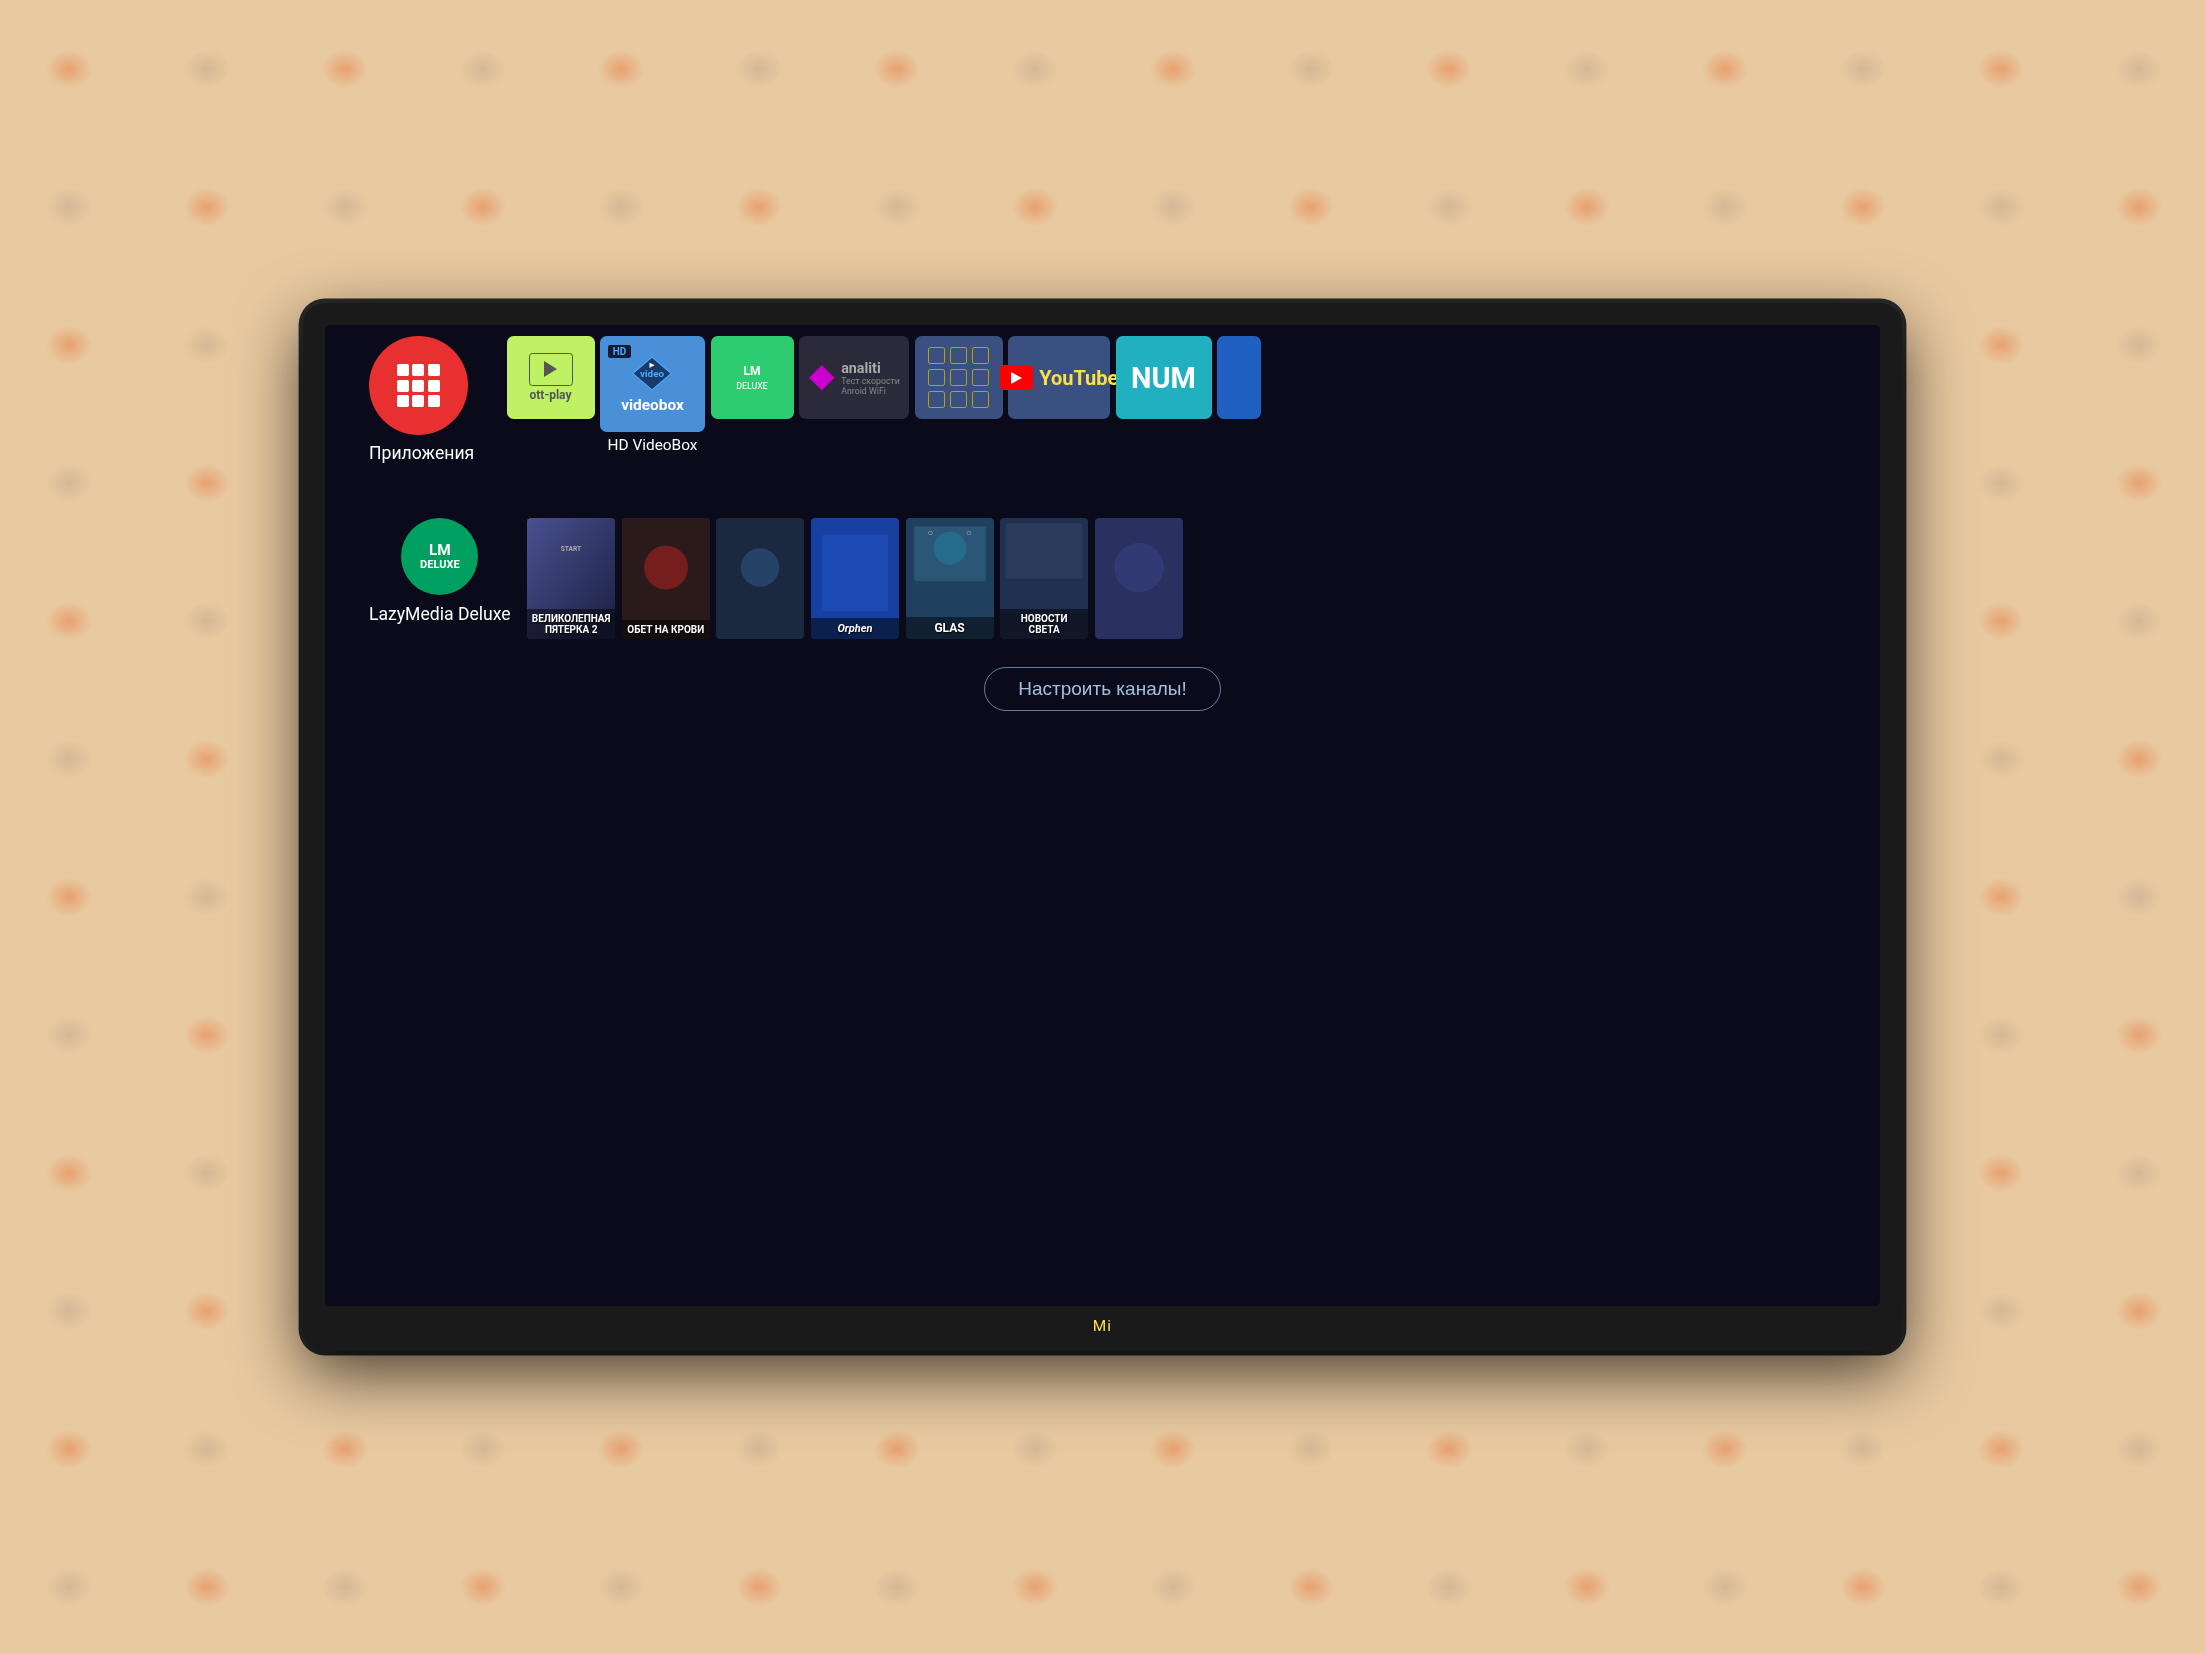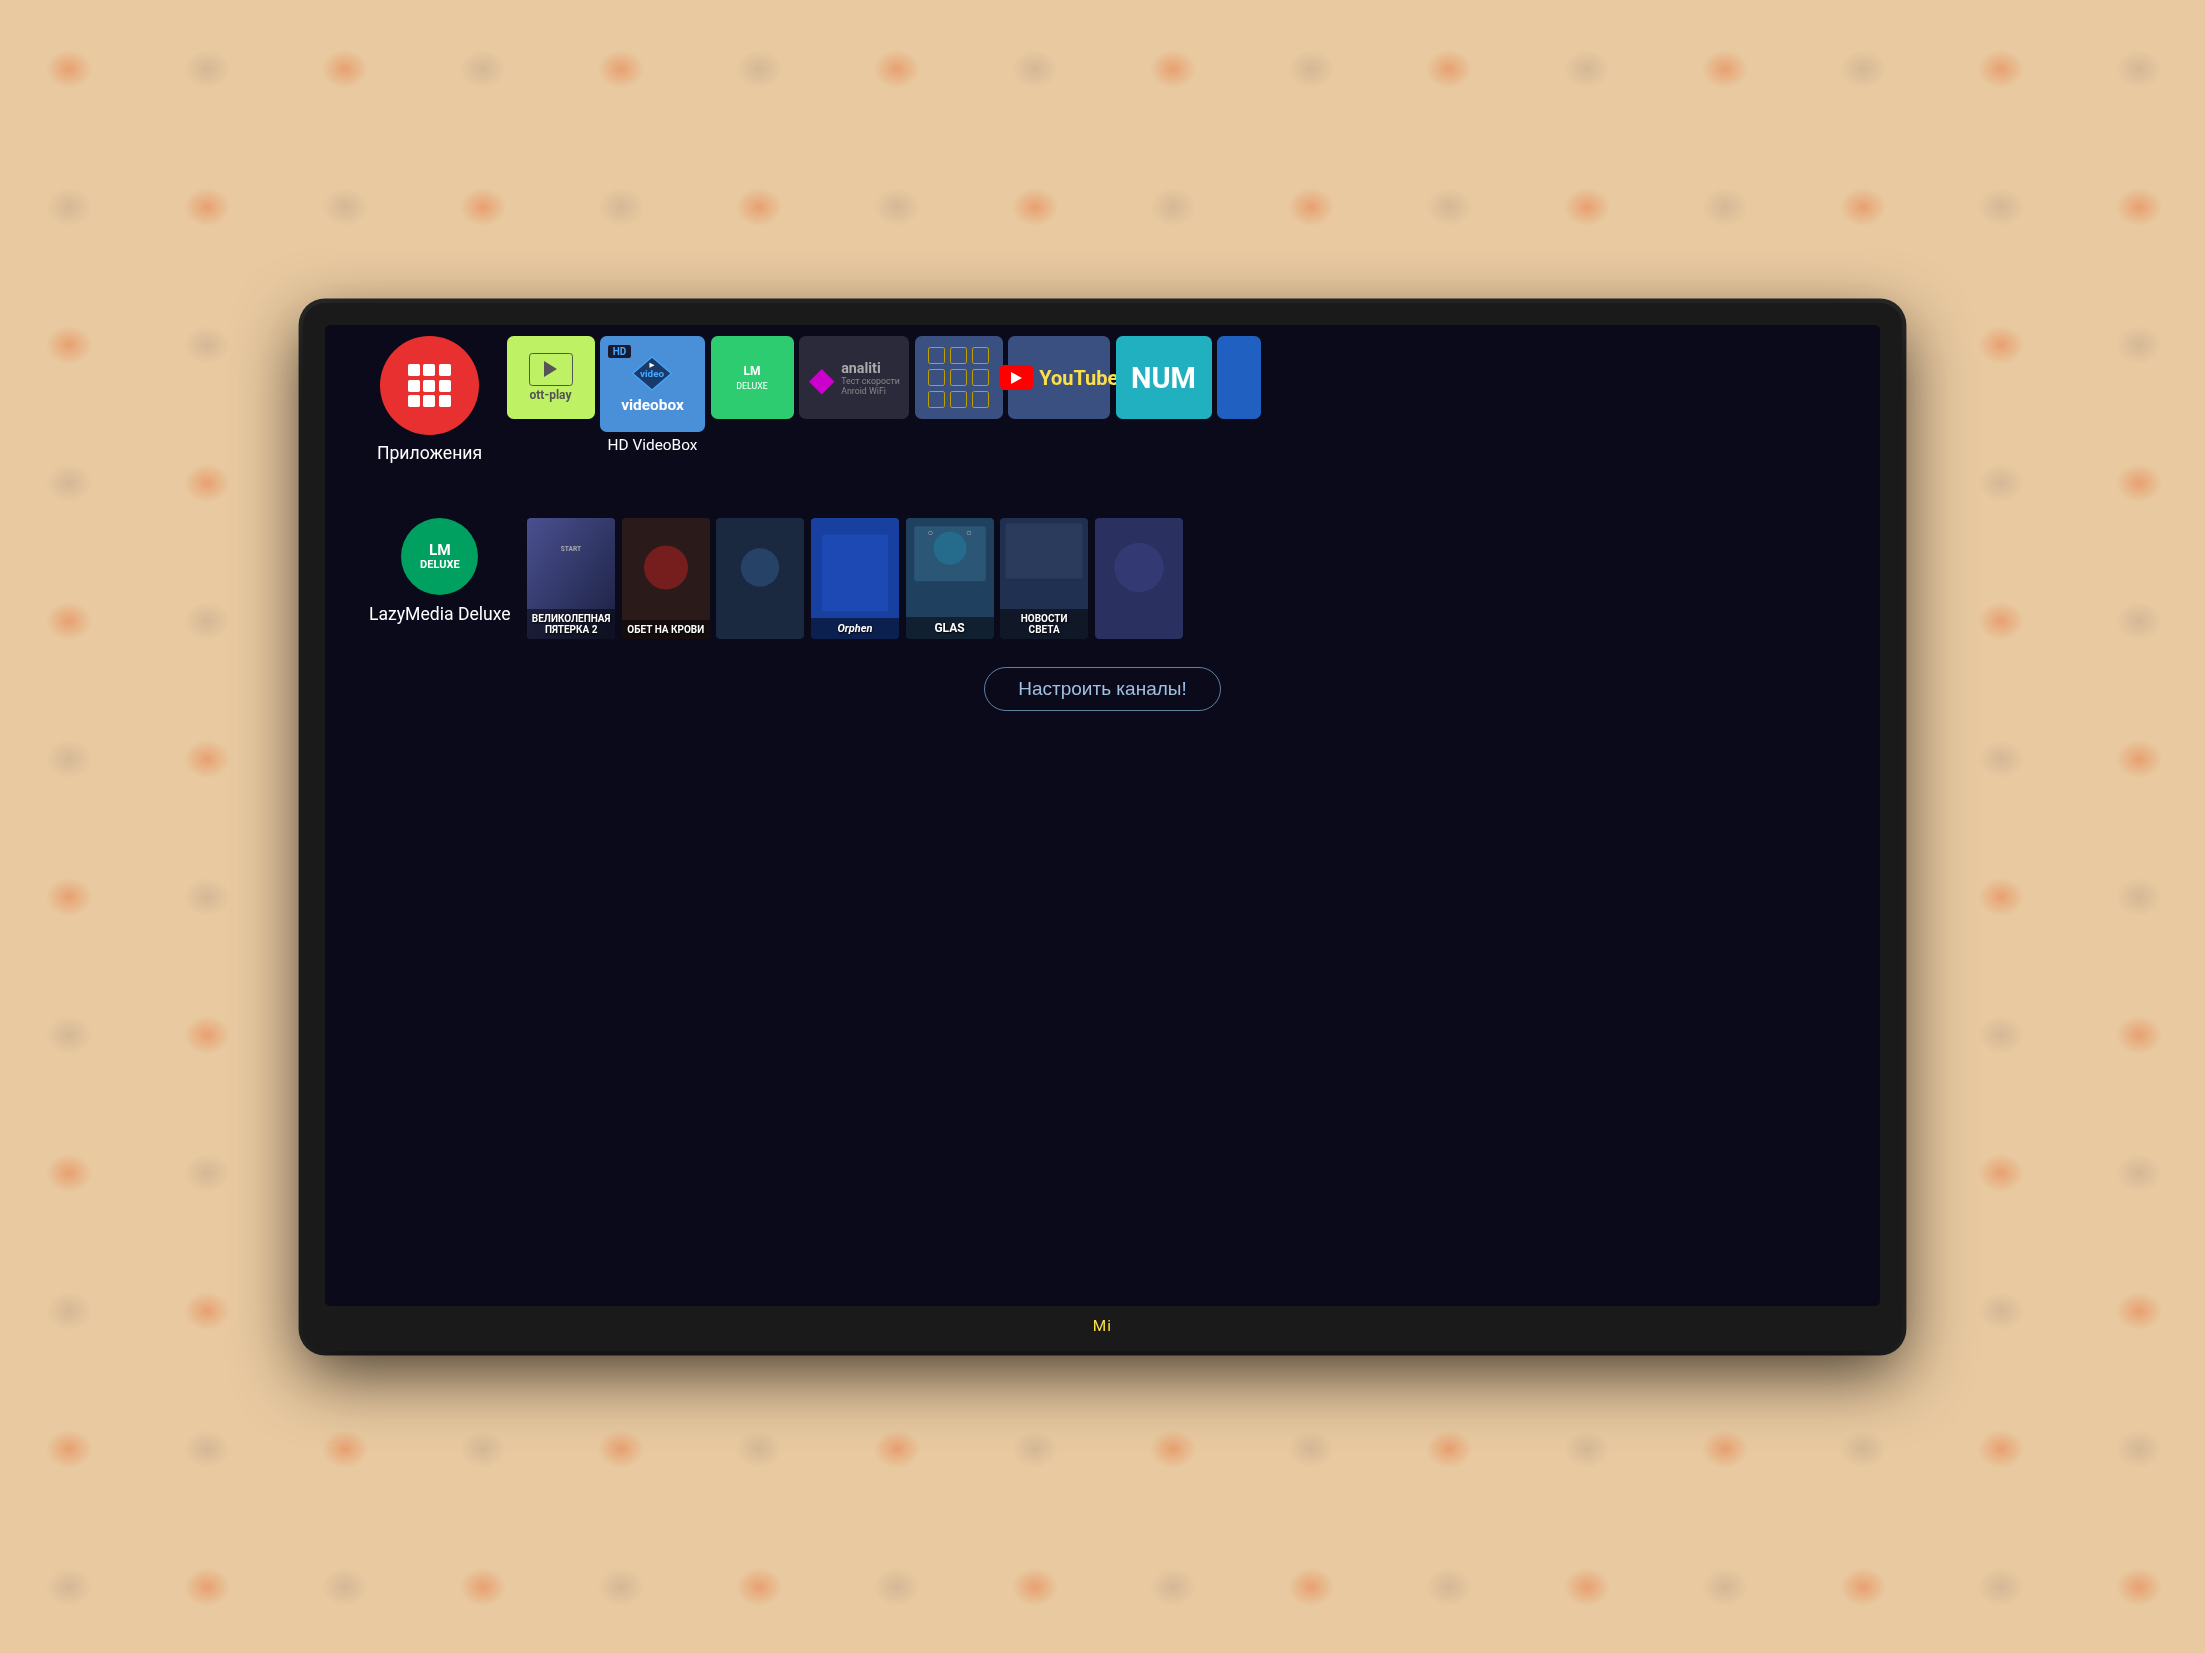--- a/index.html
+++ b/index.html
@@ -129,21 +129,21 @@
       display: flex;
       align-items: flex-start;
       padding: 11px 44px;
       gap: 16.5px;
     }
 
     
     .left-app {
       display: flex;
       flex-direction: column;
-      align-items: center;
+      align-items: flex-start;
       gap: 8.3px;
       min-width: 121px;
     }
 
     .app-icon-circle {
       width: 99px;
       height: 99px;
       border-radius: 50%;
       display: flex;
       align-items: center;
@@ -280,21 +280,21 @@
       padding: 1.1px 4.4px;
       border-radius: 2.2px;
       position: absolute;
       top: 8.3px;
       left: 8.3px;
     }
 
     
     .analiti-container {
       display: flex;
-      align-items: flex-end;
+      align-items: center;
       gap: 5.5px;
     }
 
     .analiti-text-block {
       text-align: left;
     }
 
     .analiti-name {
       color: #aaa;
       font-size: 14.3px;

